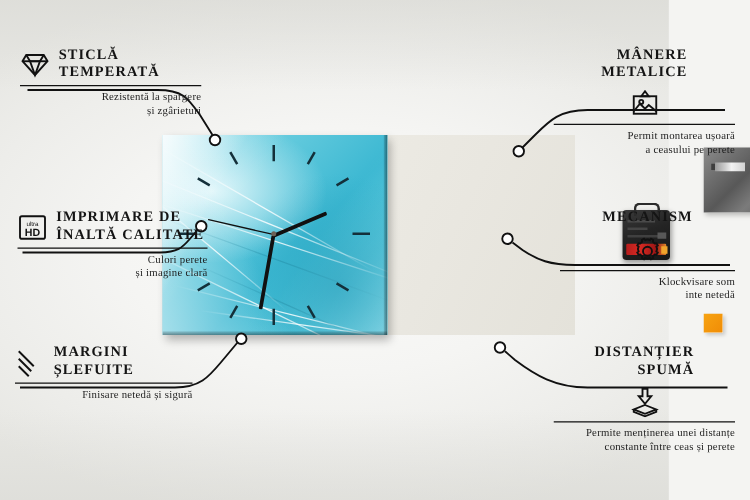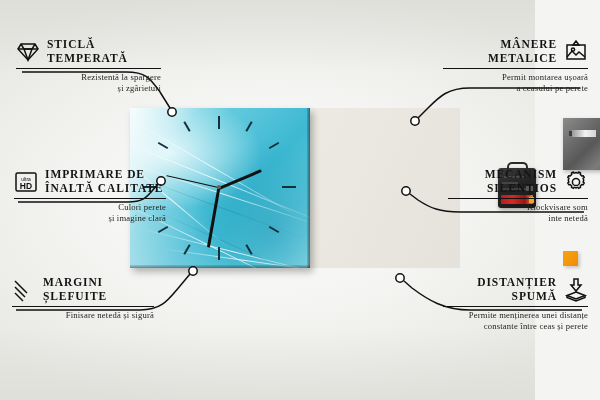--- a/index.html
+++ b/index.html
@@ -68,21 +68,21 @@
 
   
   .callout{position:absolute;}
   .co-head{display:flex;align-items:center;gap:7px;}
   .co-title{font-weight:bold;font-size:11.5px;letter-spacing:.9px;color:#141414;line-height:13.5px;text-transform:uppercase;}
   .co-rule{height:1.4px;background:#111;margin-top:3px;}
   .co-sub{font-size:8.6px;line-height:10.6px;color:#1d1d1d;margin-top:3px;letter-spacing:.2px;}
   .left .co-head{justify-content:flex-start;}
   .left .co-title{text-align:left;}
   .left .co-sub{text-align:right;}
-  .right .co-head{justify-content:flex-end;flex-direction:row;}
+  .right .co-head{justify-content:flex-end;flex-direction:column;}
   .right .co-title{text-align:right;}
   .right .co-sub{text-align:right;}
   .ico{width:24px;height:24px;flex:0 0 24px;display:block;}
   svg.ico{stroke:#111;fill:none;stroke-width:1.5;}
 
   #wires{position:absolute;inset:0;width:600px;height:400px;pointer-events:none;}
   #wires path{fill:none;stroke:#111;stroke-width:1.5;}
   #wires circle{fill:#fff;stroke:#111;stroke-width:1.5;}
 </style>
 </head>
@@ -228,21 +228,20 @@
     </div>
     <div class="co-rule" style="width:145px;"></div>
     <div class="co-sub">Permit montarea ușoară</div>
     <div class="co-sub" style="margin-top:0;">a ceasului pe perete</div>
   </div>
 
   <div class="callout right" style="left:448px;top:168px;width:140px;">
     <div class="co-head">
       <div>
         <div class="co-title">MECANISM</div>
-        <div class="co-title">SILENȚIOS</div>
       </div>
       <svg class="ico" viewBox="0 0 24 24">
         <path d="M12 2.5l1.9.6.9-1.1 1.7 1-.2 1.4 1.5 1.5 1.4-.2 1 1.7-1.1.9.6 1.9-.6 1.9 1.1.9-1 1.7-1.4-.2-1.5 1.5.2 1.4-1.7 1-.9-1.1-1.9.6-1.9-.6-.9 1.1-1.7-1 .2-1.4-1.5-1.5-1.4.2-1-1.7 1.1-.9-.6-1.9.6-1.9-1.1-.9 1-1.7 1.4.2 1.5-1.5-.2-1.4 1.7-1 .9 1.1z"></path>
         <circle cx="12" cy="12" r="3.6"></circle>
       </svg>
     </div>
     <div class="co-rule" style="width:140px;"></div>
     <div class="co-sub">Klockvisare som</div>
     <div class="co-sub" style="margin-top:0;">inte netedă</div>
   </div>

